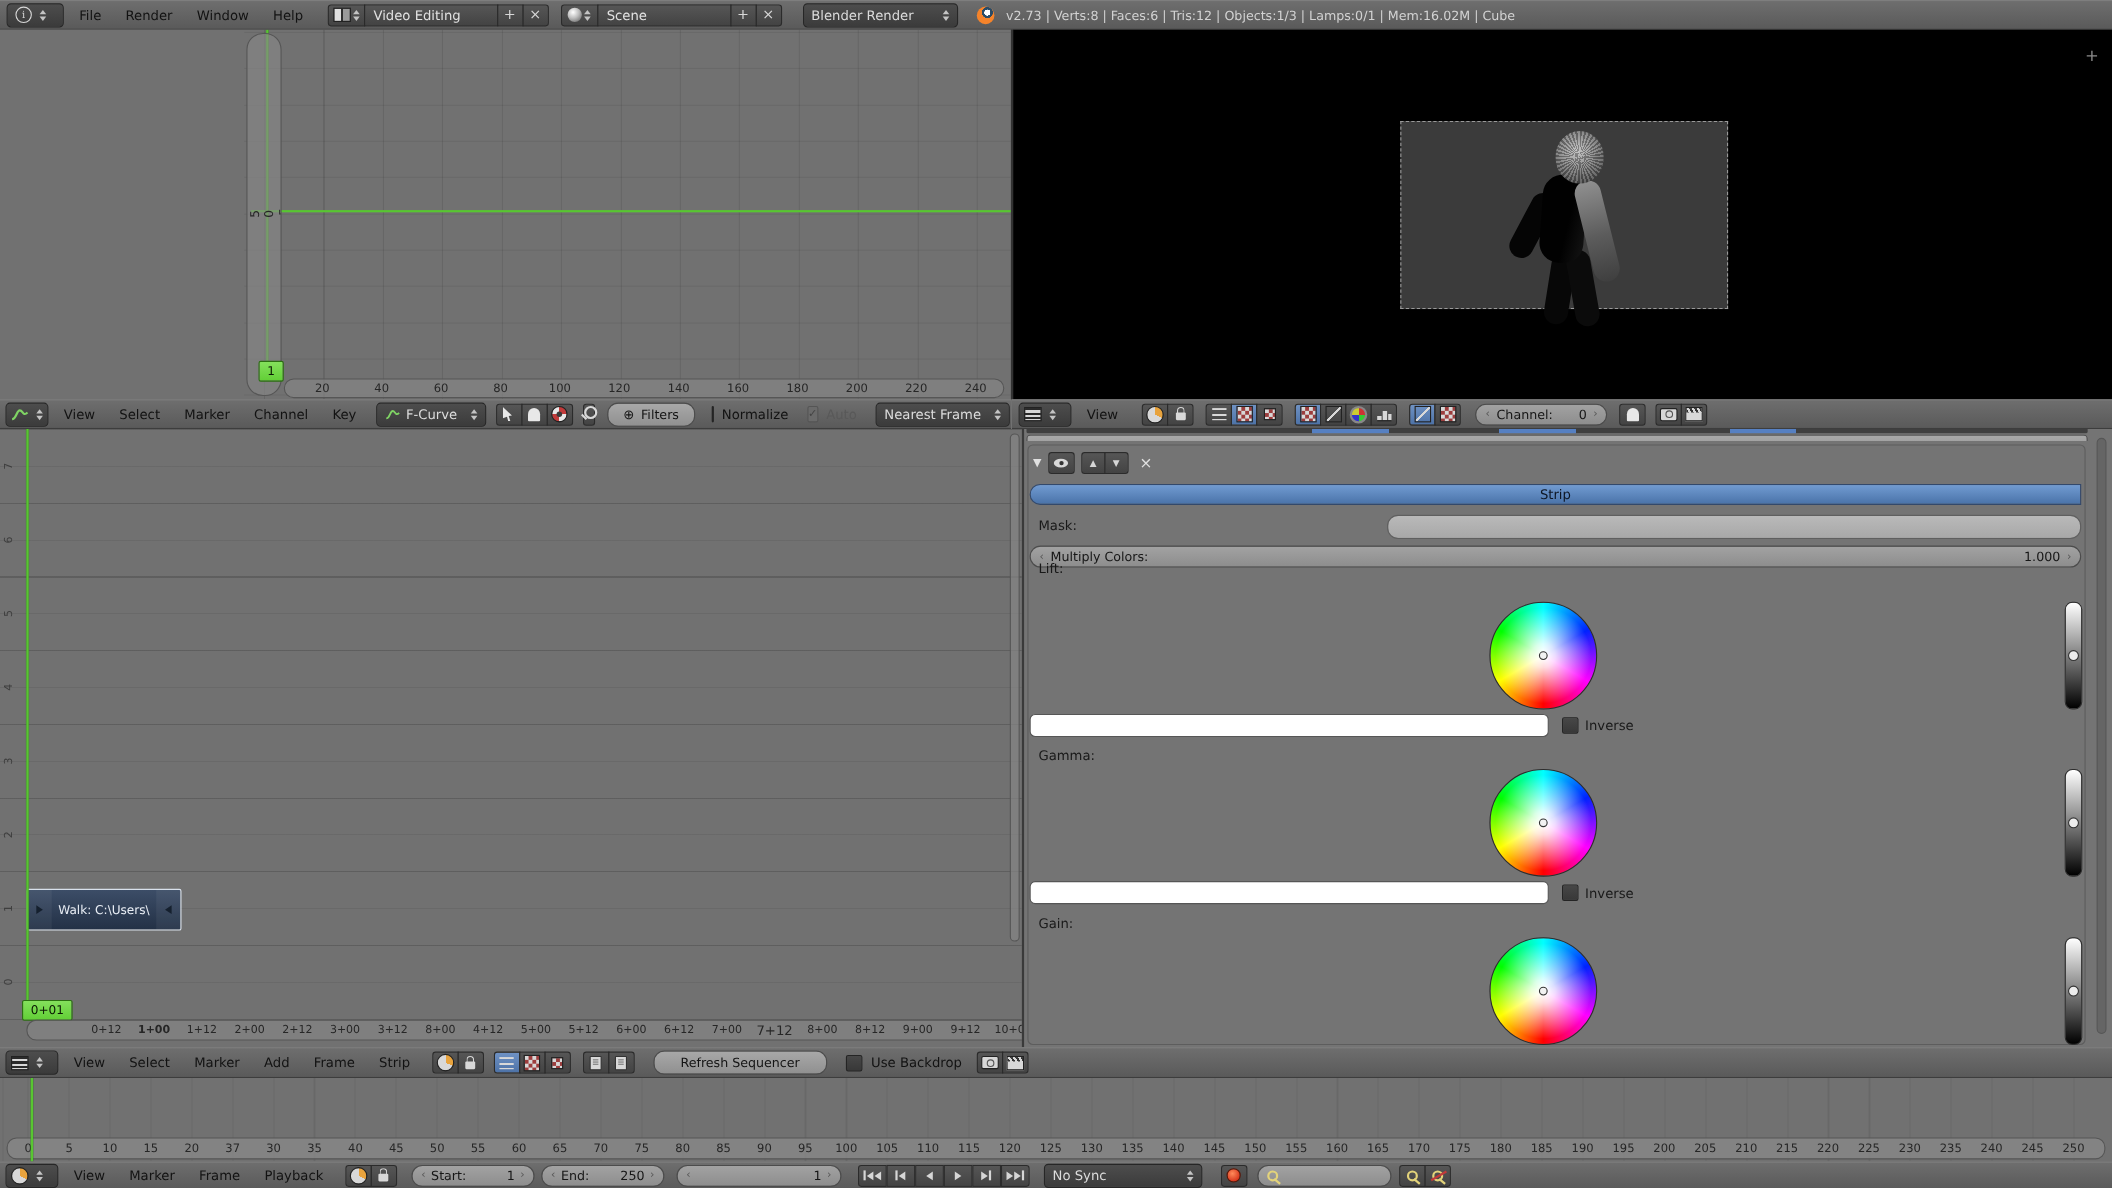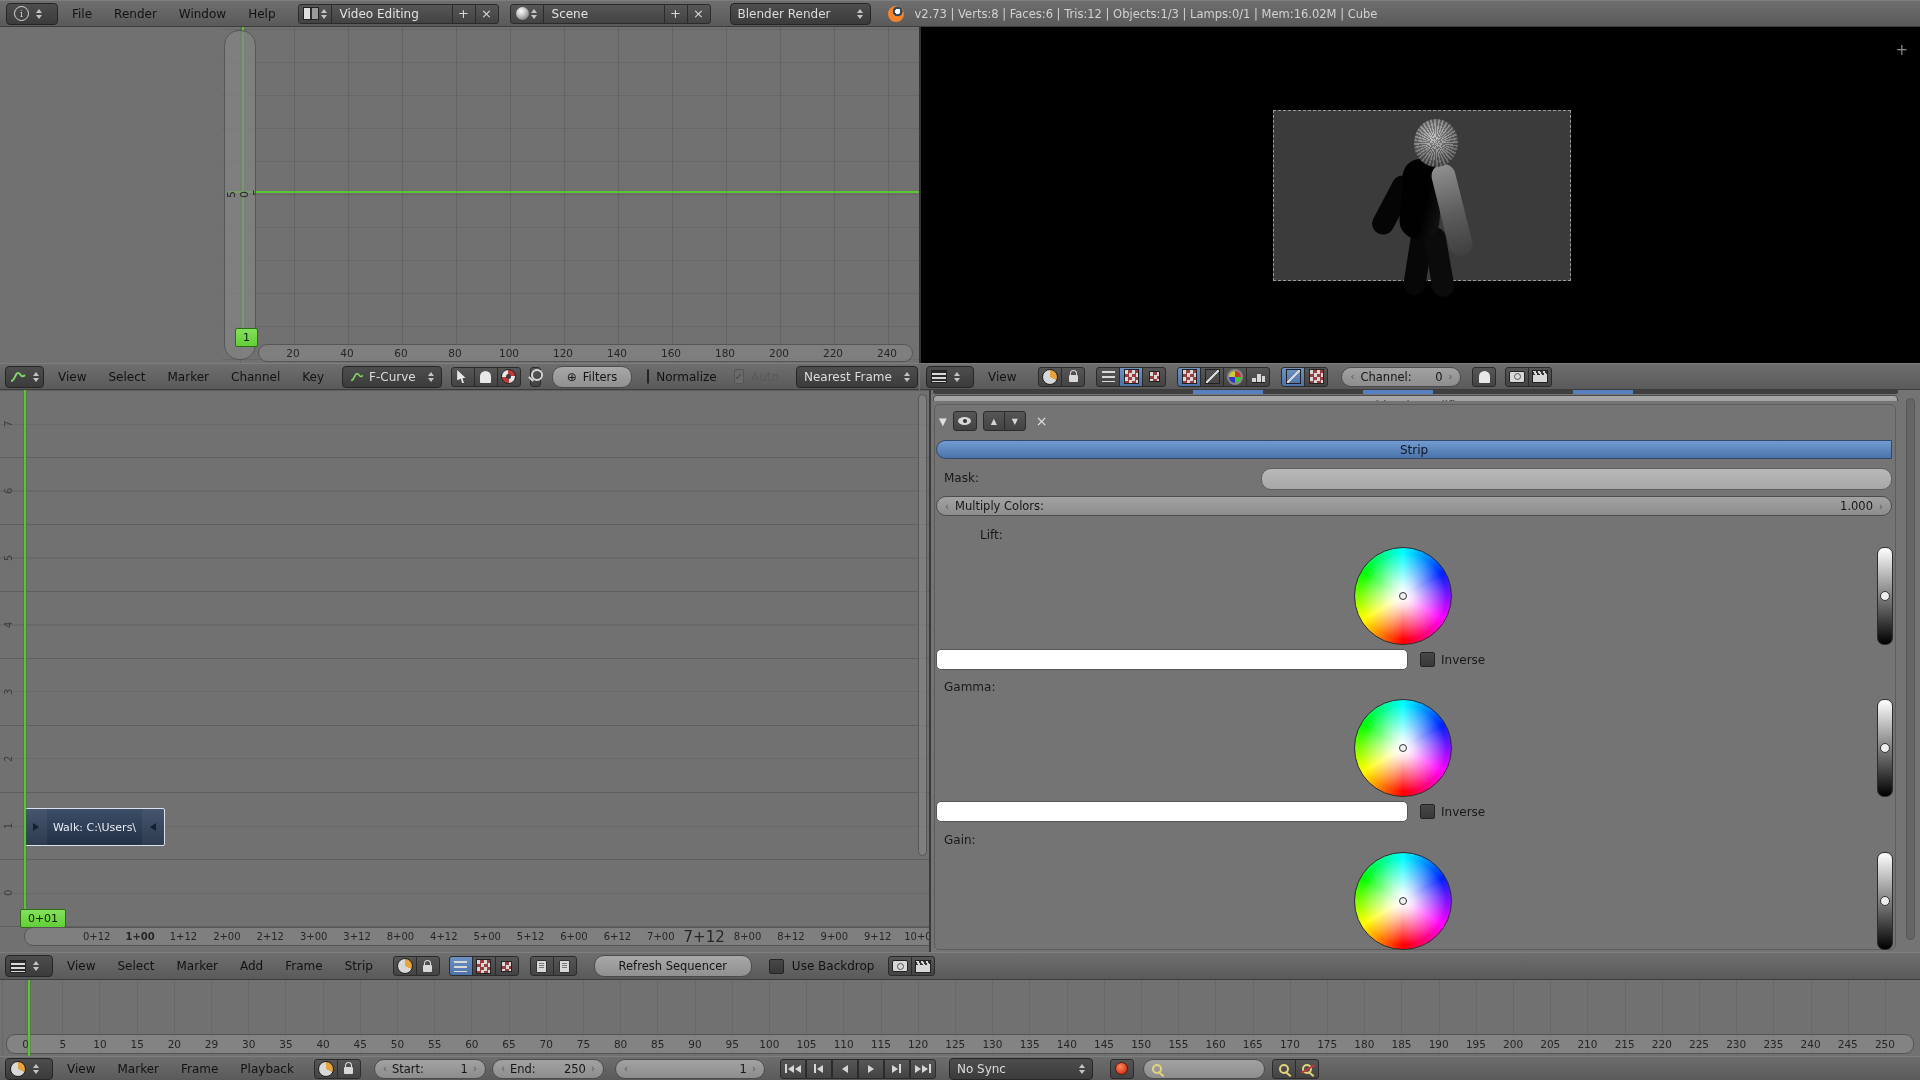--- a/index.html
+++ b/index.html
@@ -380,21 +380,21 @@
         <span class="tick" style="width:43.4px;font-size:10px;">2+12</span>
         <span class="tick" style="width:43.4px;font-size:10px;">3+00</span>
         <span class="tick" style="width:43.4px;font-size:10px;">3+12</span>
         <span class="tick" style="width:43.4px;font-size:10px;">8+00</span>
         <span class="tick" style="width:43.4px;font-size:10px;">4+12</span>
         <span class="tick" style="width:43.4px;font-size:10px;">5+00</span>
         <span class="tick" style="width:43.4px;font-size:10px;">5+12</span>
         <span class="tick" style="width:43.4px;font-size:10px;">6+00</span>
         <span class="tick" style="width:43.4px;font-size:10px;">6+12</span>
         <span class="tick" style="width:43.4px;font-size:10px;">7+00</span>
-        <span class="tick" style="width:43.4px;font-size:15px;">7+12</span>
+        <span class="tick" style="width:43.4px;font-size:12px;">7+12</span>
         <span class="tick" style="width:43.4px;font-size:10px;">8+00</span>
         <span class="tick" style="width:43.4px;font-size:10px;">8+12</span>
         <span class="tick" style="width:43.4px;font-size:10px;">9+00</span>
         <span class="tick" style="width:43.4px;font-size:10px;">9+12</span>
         <span class="tick" style="width:43.4px;font-size:10px;">10+00</span>
       </div>
     <div class="ruler-pill" style="right:2px;top:4px;width:7px;height:460px;"></div>
   </div>
 
   <div style="position:absolute;left:929px;top:390px;width:991px;height:562px;background:#747474;border-left:2px solid #3a3a3a;box-sizing:border-box;overflow:hidden;">
@@ -431,21 +431,21 @@
     <div style="position:absolute;left:330px;top:78px;right:28px;height:20px;border-radius:10px;background:linear-gradient(#b9b9b9,#a8a8a8);border:1px solid #5f5f5f;"></div>
 
     <div class="pill" style="position:absolute;left:5px;top:106px;right:28px;height:20px;">
       <span class="arr">‹</span>
       <span style="margin-left:6px;">Multiply Colors:</span>
       <span class="sp"></span>
       <span>1.000</span>
       <span class="arr" style="margin-left:6px;">›</span>
     </div>
 
-    <span class="plabel" style="left:13px;top:138px;margin-left:36px;">Lift:</span>
+    <span class="plabel" style="left:13px;top:120px;">Lift:</span>
     <div class="wheel" style="left:423px;top:157px;">
         <i></i>
       </div>
     <div class="vslider" style="left:946px;top:157px;">
         <i></i>
       </div>
     <div class="whitebar" style="left:5px;top:259px;width:472px;"></div>
     <span class="cb" style="position:absolute;left:489px;top:262px;"></span>
     <span class="plabel" style="left:510px;top:263px;">Inverse</span>
 
@@ -529,21 +529,21 @@
 
   <div style="position:absolute;left:0;top:980px;width:1920px;height:76px;background:#717171;overflow:hidden;">
     <div class="canvas-grid" style="background-image:
       repeating-linear-gradient(to right,rgba(0,0,0,.08) 0 1px,transparent 1px 37.2px);background-position:25px 0;"></div>
     <div class="ruler-pill" style="left:6px;right:6px;bottom:2px;height:18px;background:rgba(140,140,140,.7);">
         <span class="tick" style="width:37.2px;">0</span>
         <span class="tick" style="width:37.2px;">5</span>
         <span class="tick" style="width:37.2px;">10</span>
         <span class="tick" style="width:37.2px;">15</span>
         <span class="tick" style="width:37.2px;">20</span>
-        <span class="tick" style="width:37.2px;">29</span>
+        <span class="tick" style="width:37.2px;">37</span>
         <span class="tick" style="width:37.2px;">30</span>
         <span class="tick" style="width:37.2px;">35</span>
         <span class="tick" style="width:37.2px;">40</span>
         <span class="tick" style="width:37.2px;">45</span>
         <span class="tick" style="width:37.2px;">50</span>
         <span class="tick" style="width:37.2px;">55</span>
         <span class="tick" style="width:37.2px;">60</span>
         <span class="tick" style="width:37.2px;">65</span>
         <span class="tick" style="width:37.2px;">70</span>
         <span class="tick" style="width:37.2px;">75</span>

